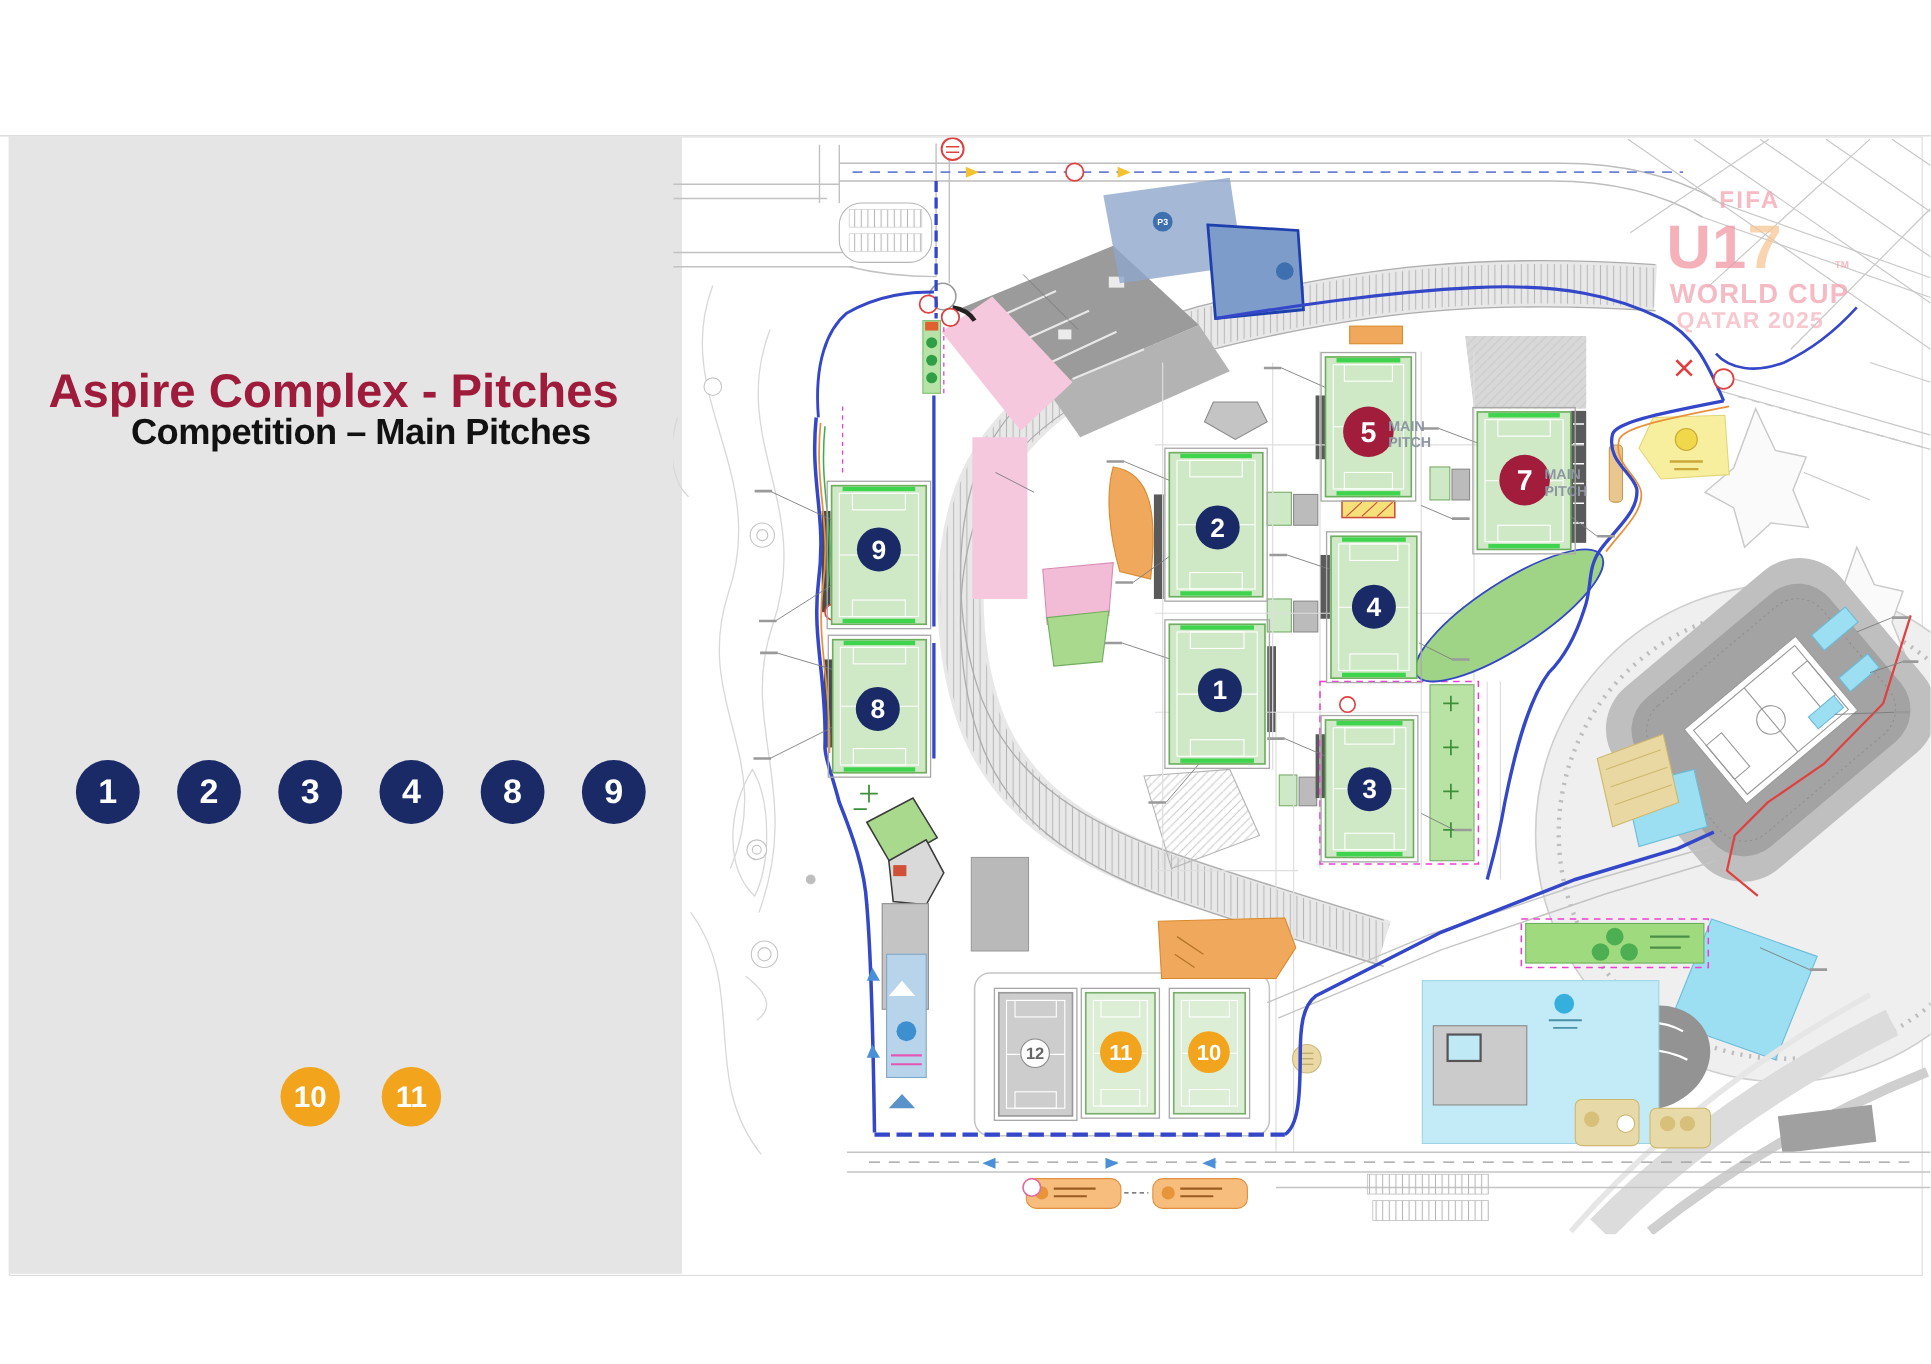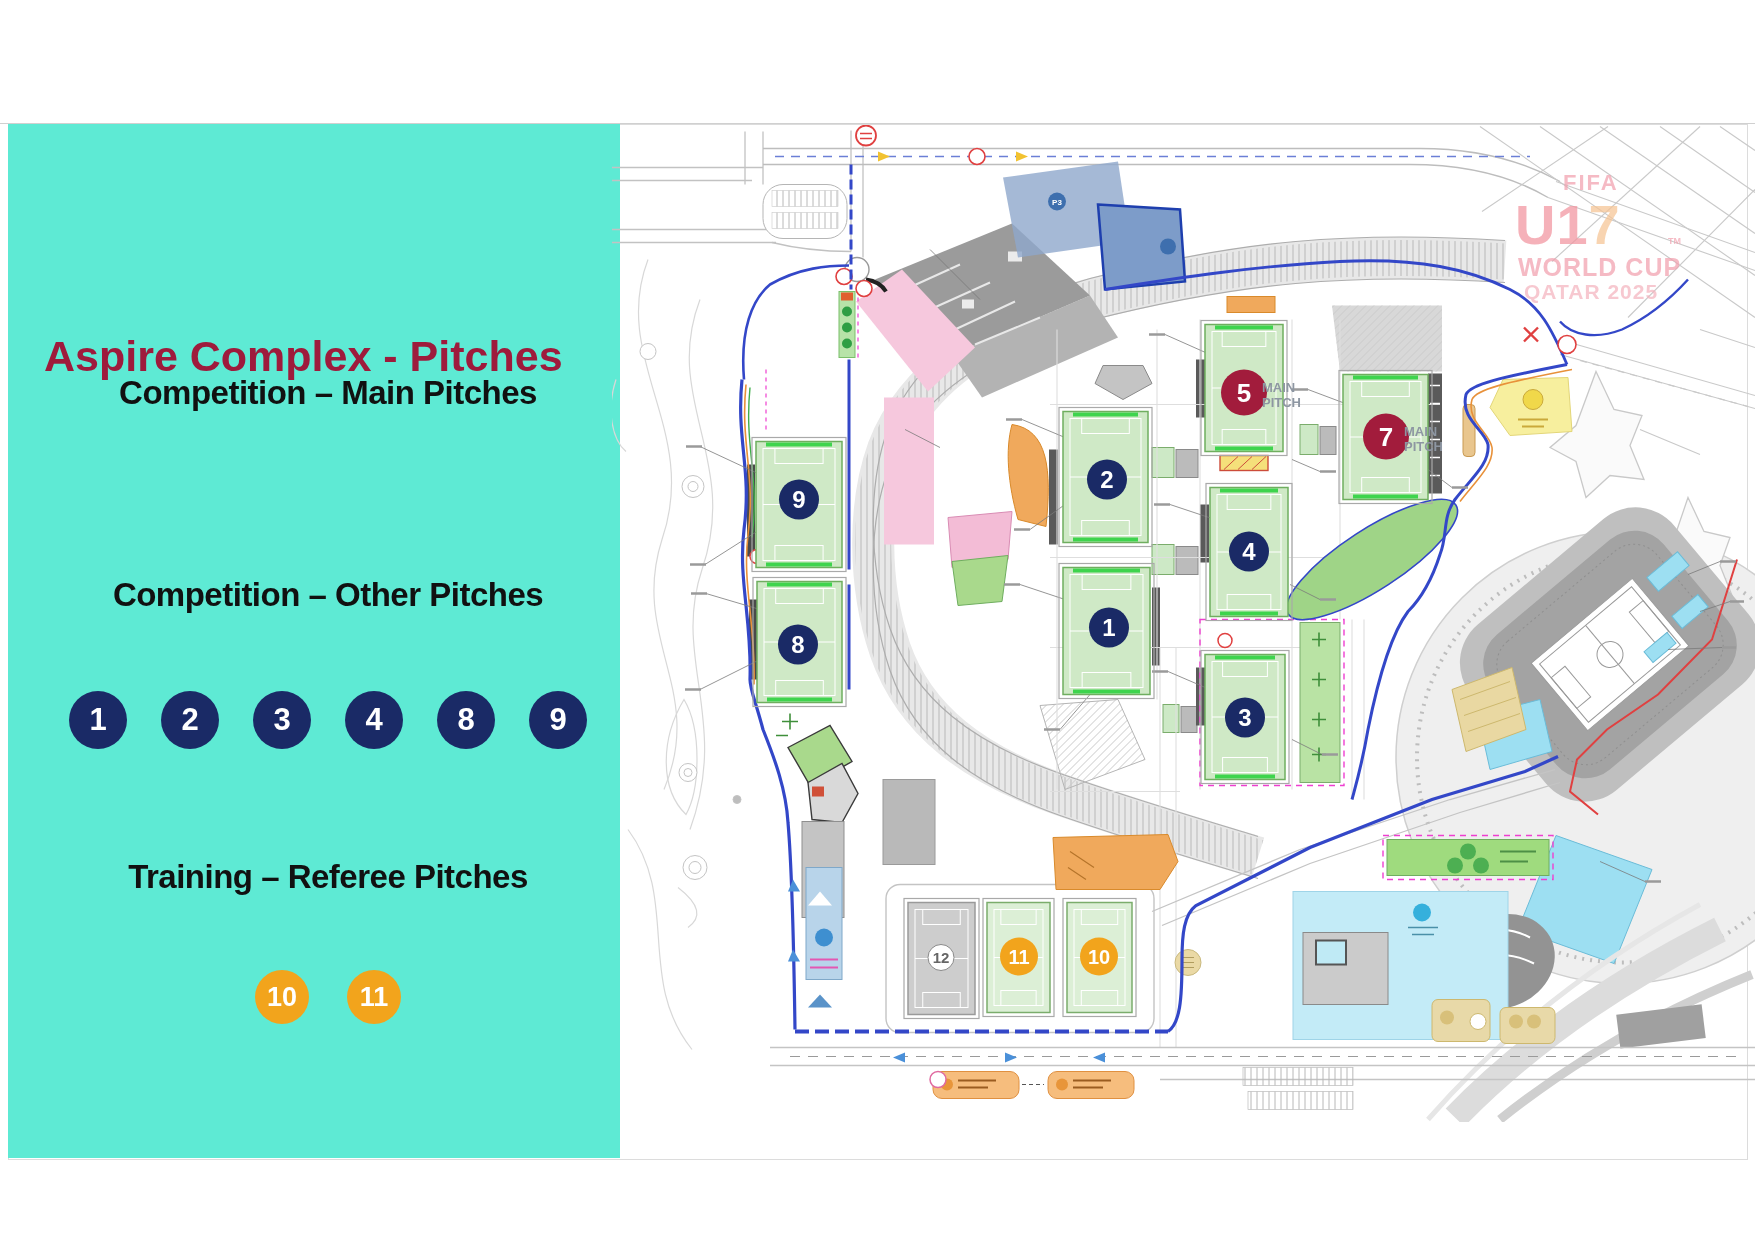--- a/index.html
+++ b/index.html
@@ -2,21 +2,21 @@
 <html><head>
 <meta charset="utf-8">
 <style>
   html,body{margin:0;padding:0;background:#ffffff;}
   body{width:1755px;height:1240px;position:relative;overflow:hidden;
        font-family:"Liberation Sans","DejaVu Sans",sans-serif;}
   .frame{position:absolute;left:8px;top:124px;width:1738px;height:1034px;
          border:1px solid #dcdcdc;background:#ffffff;}
   .topline{position:absolute;left:0;top:123px;width:1755px;height:1px;background:#d0d0d0;}
   
-  .legend{position:absolute;left:8px;top:124px;width:612px;height:1034px;background:#5eead4;}
+  .legend{position:absolute;left:8px;top:124px;width:612px;height:1034px;background:#e5e5e5;}
   .legend-title{position:absolute;left:36px;top:208px;font-size:43px;font-weight:bold;
                 color:#9E1B3C;letter-spacing:0px;white-space:nowrap;}
   .sec-label{position:absolute;left:0px;width:640px;text-align:center;
              font-size:33px;font-weight:bold;color:#111111;letter-spacing:-0.5px;white-space:nowrap;}
   .badge-row{position:absolute;left:0px;width:640px;text-align:center;}
   .badge{display:inline-block;border-radius:50%;color:#ffffff;font-weight:bold;
          text-align:center;vertical-align:middle;}
   .badge.big{width:58px;height:58px;line-height:58px;font-size:31px;margin:0 17px;}
   .badge.row2{width:58px;height:58px;line-height:58px;font-size:31px;margin:0 17px;}
   .badge.small{width:54px;height:54px;line-height:54px;font-size:27px;margin:0 19px;}
@@ -28,24 +28,22 @@
 <body>
 
 <div class="topline"></div>
 <div class="frame"></div>
 
 <div class="legend">
   <div class="legend-title">Aspire Complex - Pitches</div>
 
   <div class="sec-label" style="top:250px;">Competition – Main Pitches</div>
 
-  <div class="sec-label" style="top:452px;">Competition – Other Pitches</div>
   <div class="badge-row" style="top:567px;"><span class="badge row2" style="background: rgb(26, 42, 102);">1</span><span class="badge row2" style="background: rgb(26, 42, 102);">2</span><span class="badge row2" style="background: rgb(26, 42, 102);">3</span><span class="badge row2" style="background: rgb(26, 42, 102);">4</span><span class="badge row2" style="background: rgb(26, 42, 102);">8</span><span class="badge row2" style="background: rgb(26, 42, 102);">9</span></div>
 
-  <div class="sec-label" style="top:734px;">Training – Referee Pitches</div>
   <div class="badge-row" style="top:846px;"><span class="badge small" style="background: rgb(242, 164, 28);">10</span><span class="badge small" style="background: rgb(242, 164, 28);">11</span></div>
 </div>
 
 <svg class="map" viewBox="612 126 1143 996" xmlns="http://www.w3.org/2000/svg">
   <defs>
     <pattern id="ticks" width="6" height="16" patternUnits="userSpaceOnUse">
       <path d="M3,0 V16" stroke="#b8b8b8" stroke-width="1"></path>
     </pattern>
     <pattern id="diag" width="8" height="8" patternUnits="userSpaceOnUse">
       <path d="M0,8 L8,0" stroke="#c9c9c9" stroke-width="1"></path>

